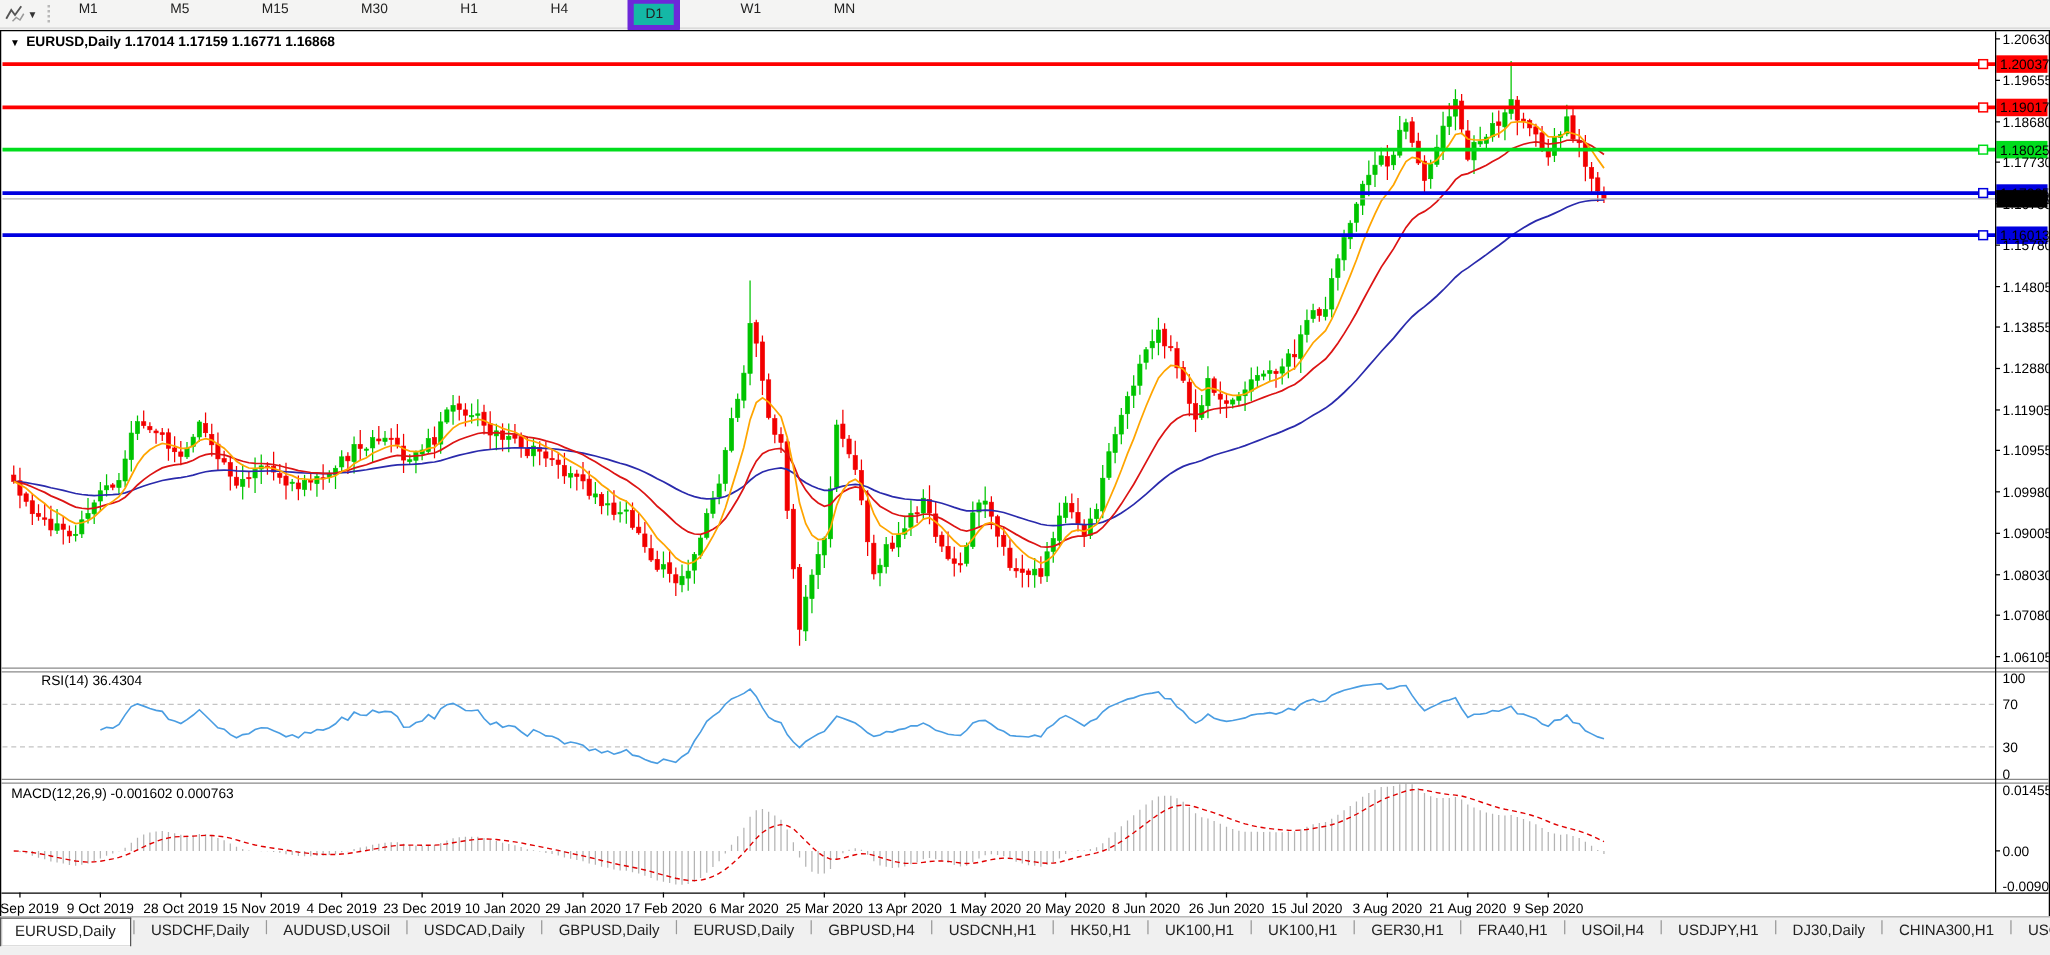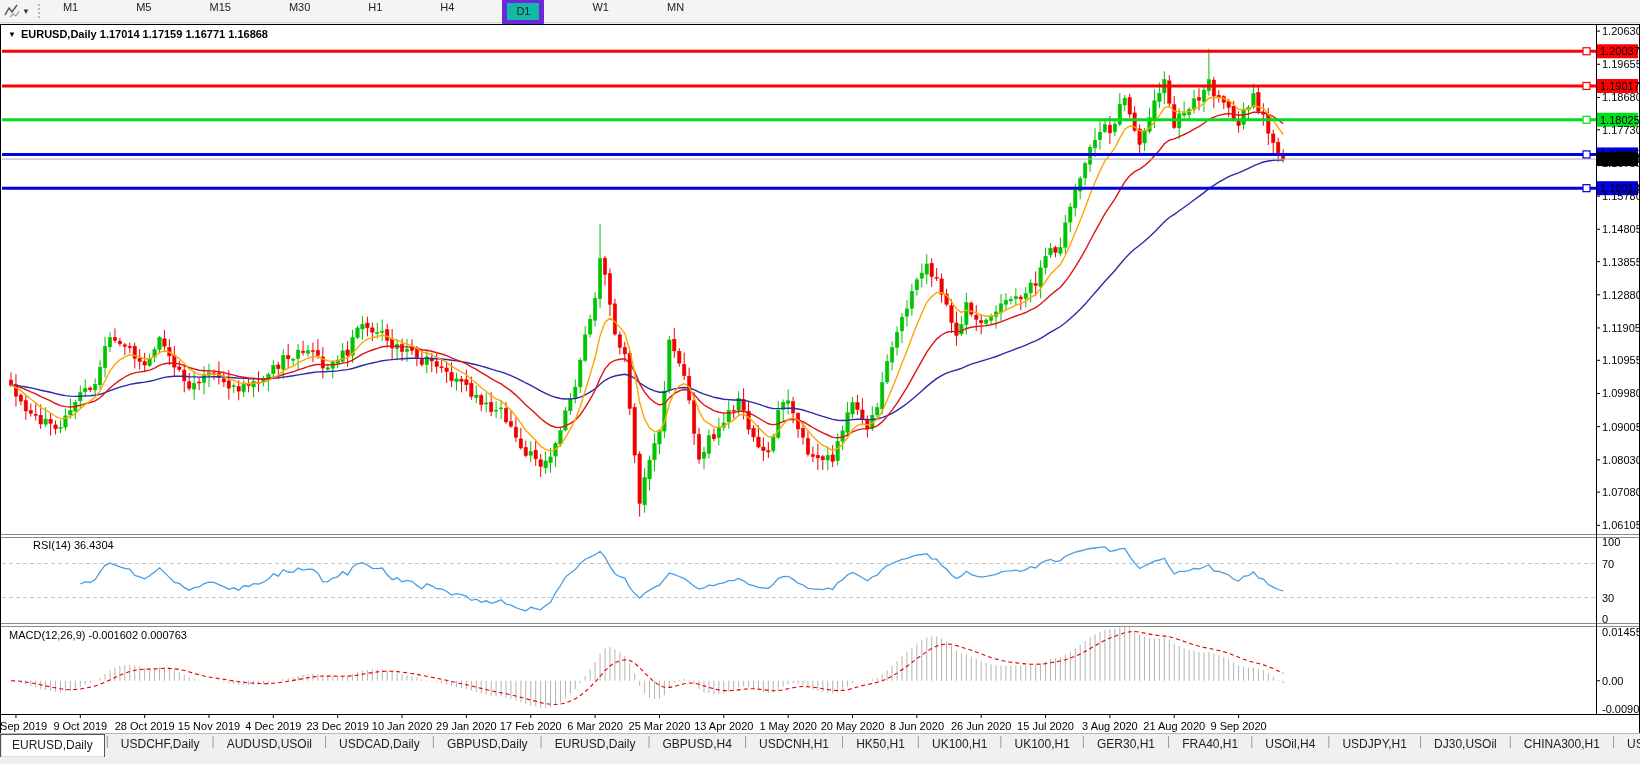--- a/index.html
+++ b/index.html
@@ -1011,20 +1011,20 @@
       <div class="tab">UK100,H1</div>
       <span class="tab-sep">|</span>
       <div class="tab">GER30,H1</div>
       <span class="tab-sep">|</span>
       <div class="tab">FRA40,H1</div>
       <span class="tab-sep">|</span>
       <div class="tab">USOil,H4</div>
       <span class="tab-sep">|</span>
       <div class="tab">USDJPY,H1</div>
       <span class="tab-sep">|</span>
-      <div class="tab">DJ30,USOil</div>
+      <div class="tab">DJ30,Daily</div>
       <span class="tab-sep">|</span>
       <div class="tab">CHINA300,H1</div>
       <span class="tab-sep">|</span>
       <div class="tab">USOil,H1</div>
     </div>
   <div class="bottom-strip"></div>
 </div>
 
 </body></html>

